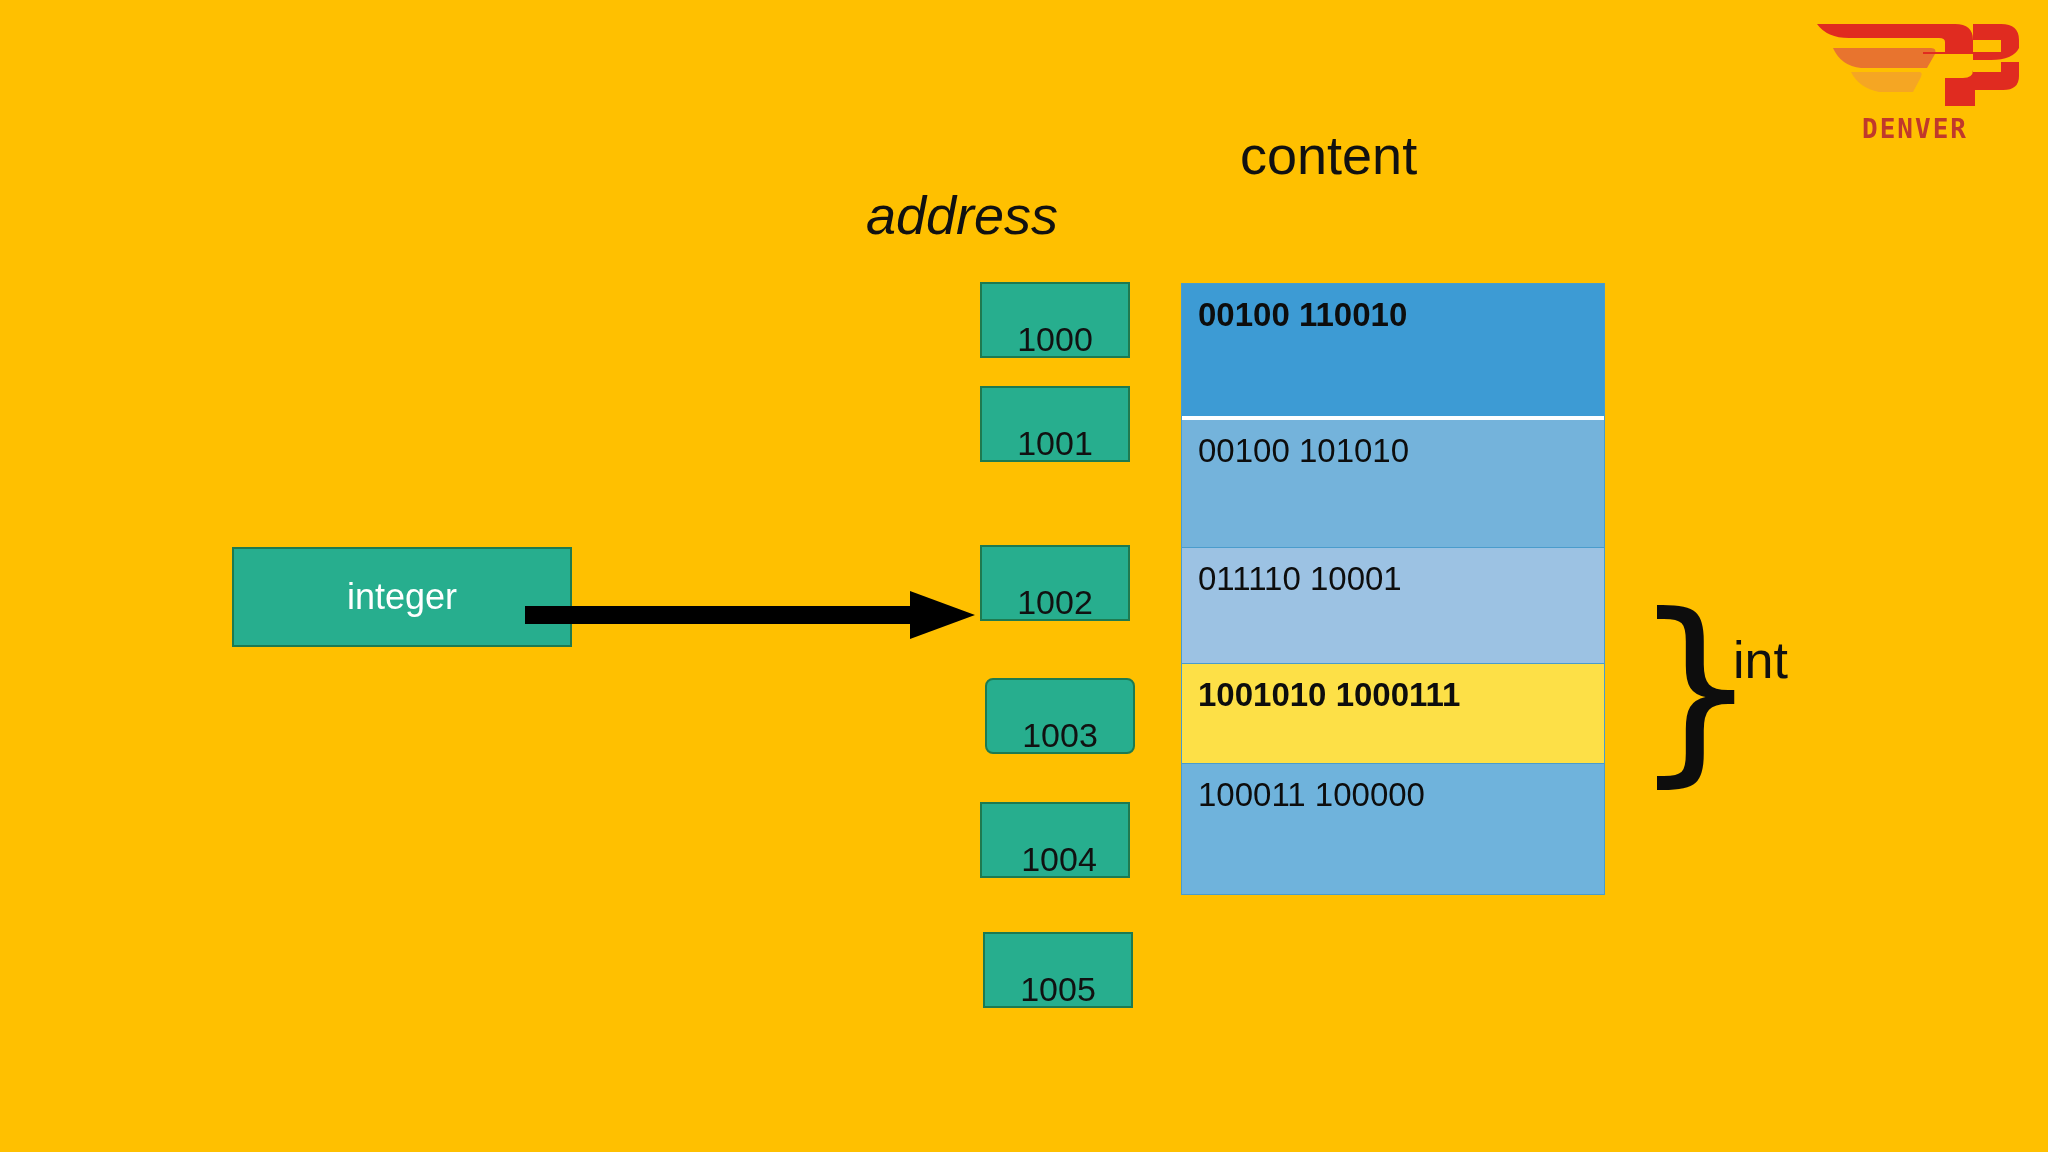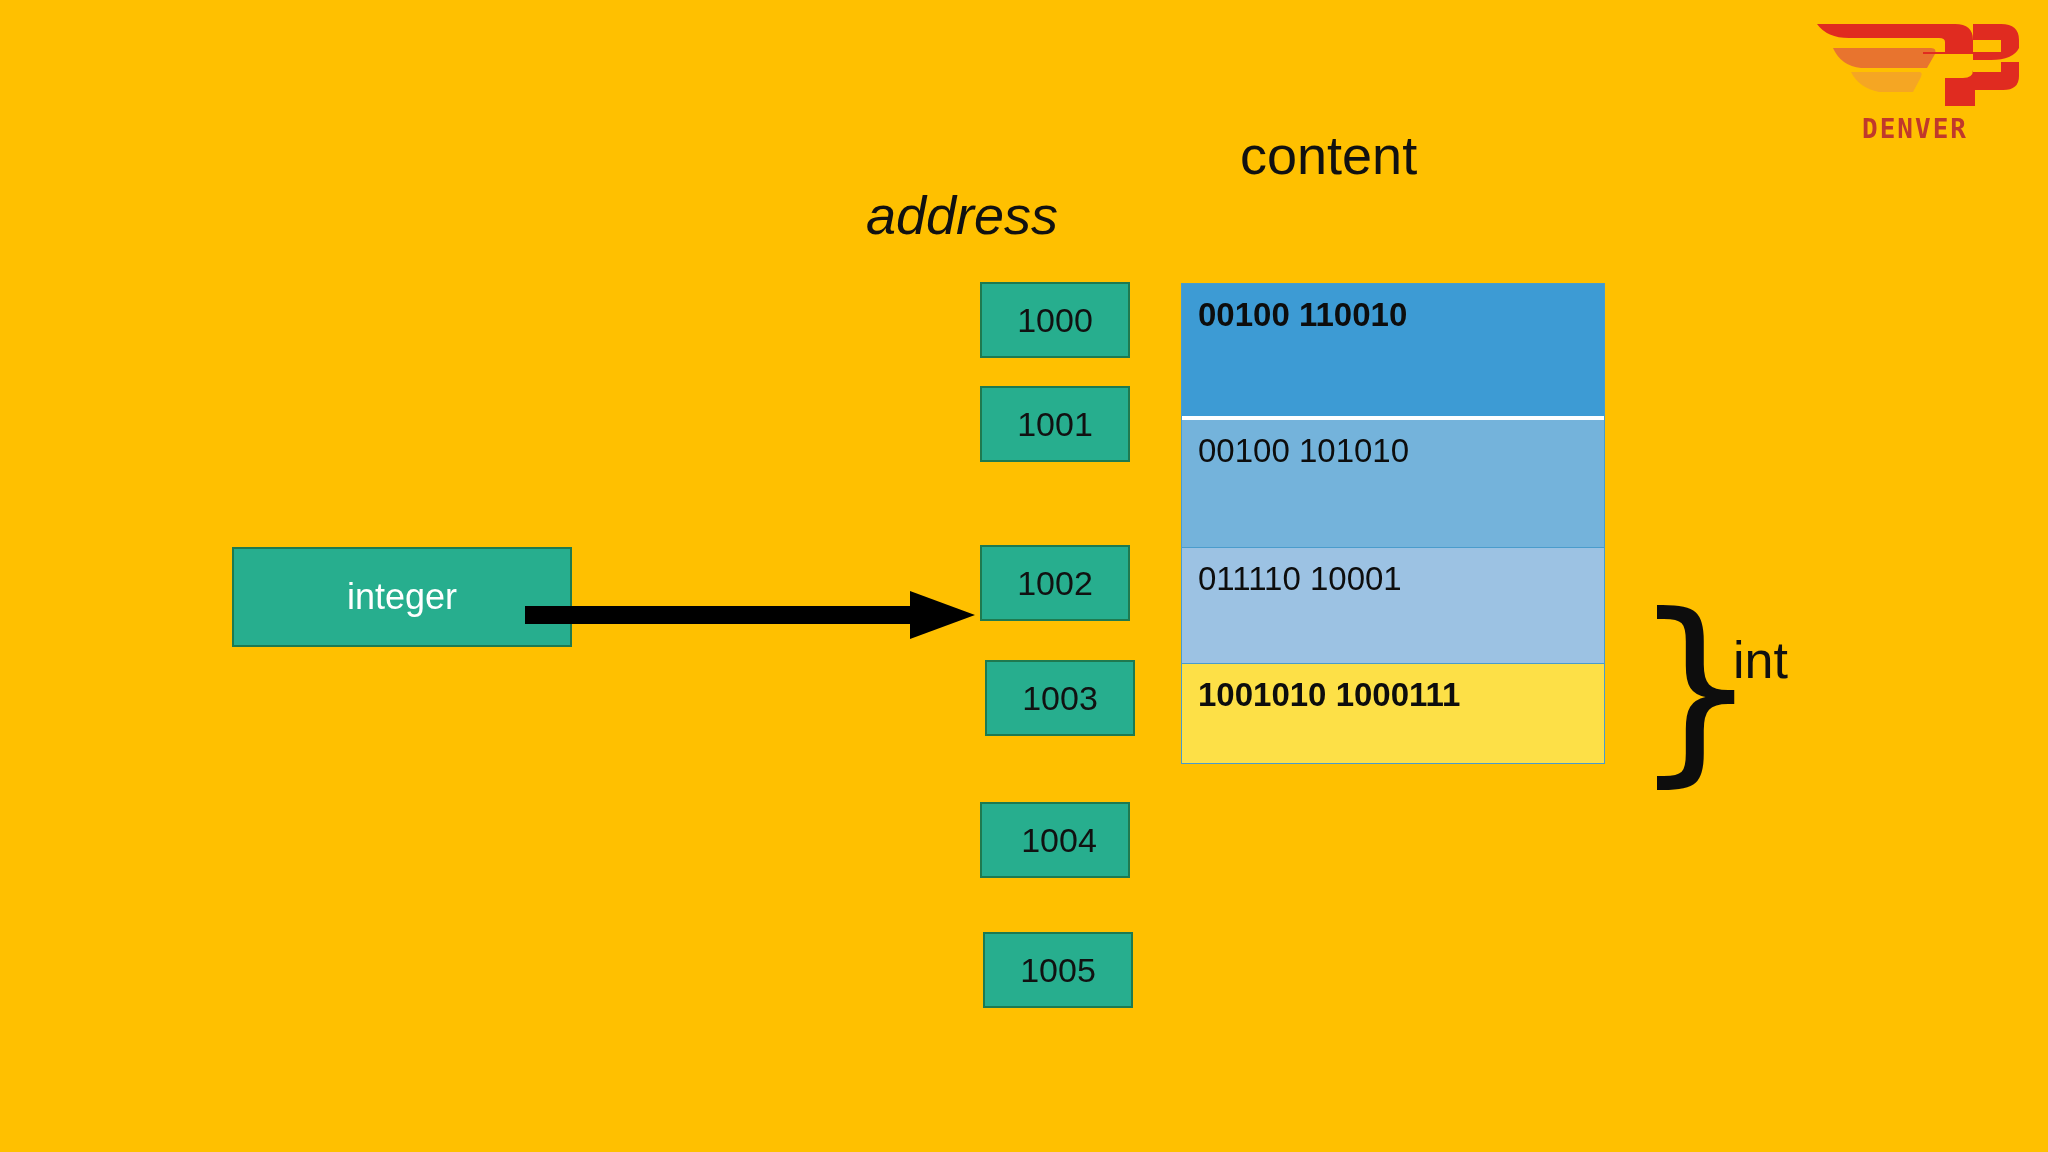--- a/index.html
+++ b/index.html
@@ -80,21 +80,21 @@
 
   
   .addr-box {
     position: absolute;
     width: 150px;
     height: 76px;
     background: #27AE8E;
     border: 2px solid #1E7A50;
     box-sizing: border-box;
     display: flex;
-    align-items: center;
+    align-items: flex-end;
     justify-content: center;
   }
   .addr-box .addr-label {
     color: #111111;
     font-size: 34px;
     line-height: 1;
   }
 
   
   #content-column {
@@ -176,21 +176,21 @@
   <div id="address-column">
       <div class="addr-box" style="left: 980px; top: 282px;">
         <span class="addr-label">1000</span>
       </div>
       <div class="addr-box" style="left: 980px; top: 386px;">
         <span class="addr-label">1001</span>
       </div>
       <div class="addr-box" style="left: 980px; top: 545px;">
         <span class="addr-label">1002</span>
       </div>
-      <div class="addr-box" style="left: 985px; top: 660px;">
+      <div class="addr-box" style="left: 985px; top: 678px; border-radius: 8px;">
         <span class="addr-label">1003</span>
       </div>
       <div class="addr-box" style="left: 980px; top: 802px; padding-left: 8px;">
         <span class="addr-label">1004</span>
       </div>
       <div class="addr-box" style="left: 983px; top: 932px;">
         <span class="addr-label">1005</span>
       </div>
     </div>
 
@@ -200,18 +200,21 @@
       </div>
       <div class="content-row sep-white" style="background: rgb(116, 179, 219); height: 131px;">
         <span class="bits">00100 101010</span>
       </div>
       <div class="content-row sep-line" style="background: rgb(156, 194, 227); height: 116px;">
         <span class="bits">011110 10001</span>
       </div>
       <div class="content-row sep-line" style="background: #fde047; height: 100px; font-weight: bold;">
         <span class="bits">1001010 1000111</span>
       </div>
+      <div class="content-row sep-line" style="background: rgb(111, 179, 220); height: 131px;">
+        <span class="bits">100011 100000</span>
+      </div>
     </div>
 
   <div id="brace">}</div>
   <div id="int-label">int</div>
 
 </div>
 
 </body></html>

